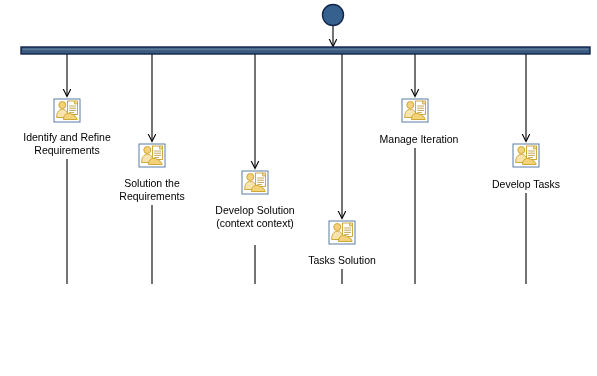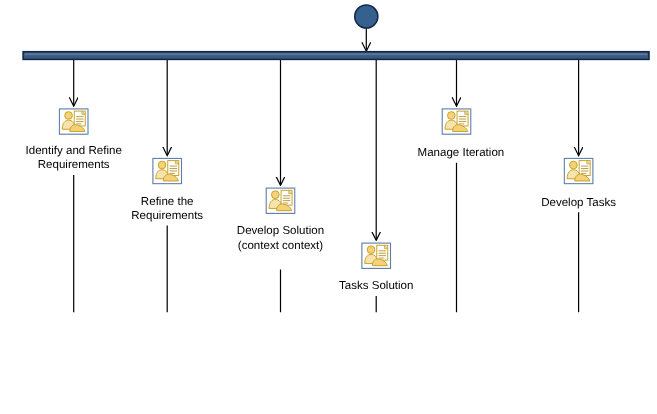--- a/index.html
+++ b/index.html
@@ -173,21 +173,21 @@
           <path d="M10.5,21.5 C10.5,16.8 13.6,14.6 17.2,15.6 C21.2,16.8 23.6,19 24.2,21.5 Z" fill="#f3d27a" stroke="#c9a227" stroke-width="0.9"></path>
         </svg>
       </div>
     </div>
   <div id="label-layer">
       <div class="node-label" style="left: 67px; top: 131px;">
         <div>Identify and Refine</div>
         <div>Requirements</div>
       </div>
       <div class="node-label" style="left: 152px; top: 177px;">
-        <div>Refine the</div>
+        <div>Solution the</div>
         <div>Requirements</div>
       </div>
       <div class="node-label" style="left: 255px; top: 204px;">
         <div>Develop Solution</div>
         <div>(context context)</div>
       </div>
       <div class="node-label" style="left: 342px; top: 254px;">
         <div>Tasks Solution</div>
       </div>
       <div class="node-label" style="left: 419px; top: 133px; text-align: right;">

